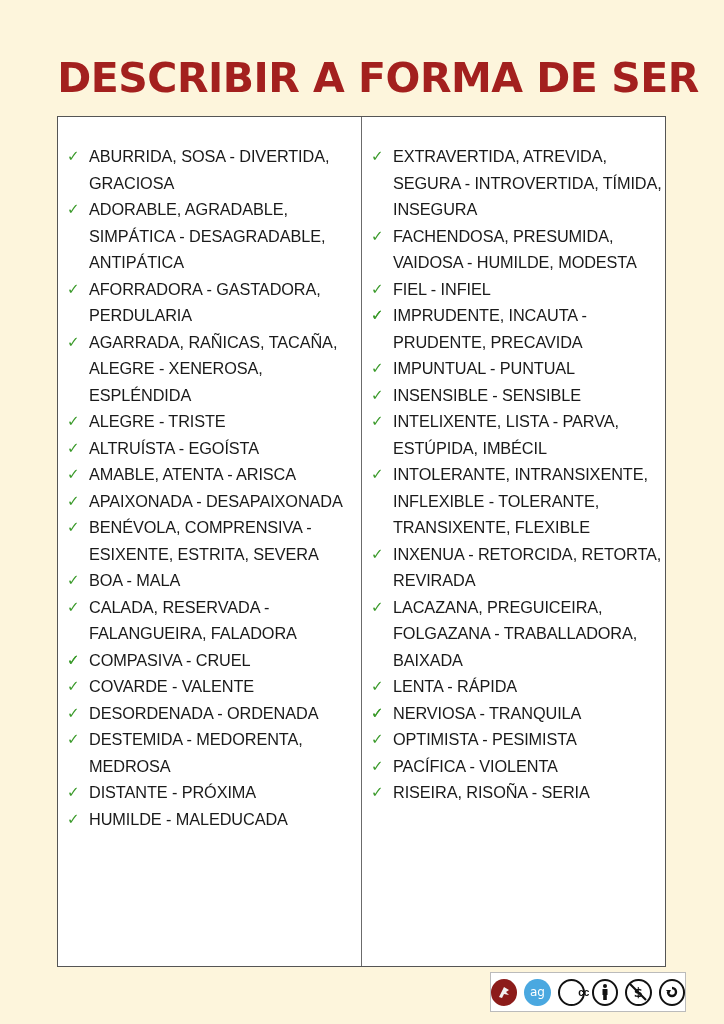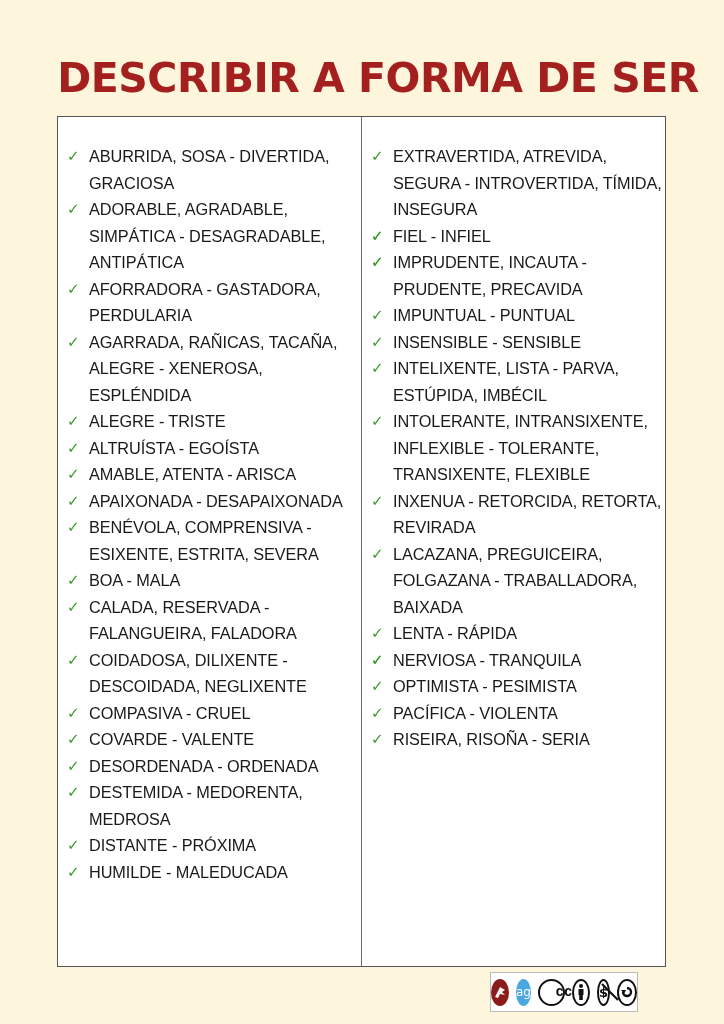--- a/index.html
+++ b/index.html
@@ -57,21 +57,21 @@
     position: absolute;
     left: 0; top: 0;
     color: #3a9a2a;
     font-family: "DejaVu Sans", sans-serif;
     font-size: 15px;
     font-weight: bold;
   }
   .license {
     position: absolute;
     left: 490px; top: 972px;
-    width: 148px; height: 40px;
+    width: 196px; height: 40px;
     background: #ffffff;
     border: 1px solid #bbbbbb;
     box-sizing: border-box;
     display: flex; align-items: center; justify-content: center;
     gap: 7px;
   }
   .badge {
     width: 27px; height: 27px;
     border-radius: 50%;
     box-sizing: border-box;
@@ -91,33 +91,33 @@
         <li><span class="check">✓</span><span>ADORABLE, AGRADABLE, SIMPÁTICA - DESAGRADABLE, ANTIPÁTICA</span></li>
         <li><span class="check">✓</span><span>AFORRADORA - GASTADORA, PERDULARIA</span></li>
         <li><span class="check">✓</span><span>AGARRADA, RAÑICAS, TACAÑA, ALEGRE - XENEROSA, ESPLÉNDIDA</span></li>
         <li><span class="check">✓</span><span>ALEGRE - TRISTE</span></li>
         <li><span class="check">✓</span><span>ALTRUÍSTA - EGOÍSTA</span></li>
         <li><span class="check">✓</span><span>AMABLE, ATENTA - ARISCA</span></li>
         <li><span class="check">✓</span><span>APAIXONADA - DESAPAIXONADA</span></li>
         <li><span class="check">✓</span><span>BENÉVOLA, COMPRENSIVA - ESIXENTE, ESTRITA, SEVERA</span></li>
         <li><span class="check">✓</span><span>BOA - MALA</span></li>
         <li><span class="check">✓</span><span>CALADA, RESERVADA - FALANGUEIRA, FALADORA</span></li>
-        <li><span class="check">✓</span><span>COIDADOSA, DILIXENTE - DESCOIDADA, NEGLIXENTE</span></li>
+        <li><span class="check">✓</span></li>
         <li><span class="check">✓</span><span>COMPASIVA - CRUEL</span></li>
         <li><span class="check">✓</span><span>COVARDE - VALENTE</span></li>
         <li><span class="check">✓</span><span>DESORDENADA - ORDENADA</span></li>
         <li><span class="check">✓</span><span>DESTEMIDA - MEDORENTA, MEDROSA</span></li>
         <li><span class="check">✓</span><span>DISTANTE - PRÓXIMA</span></li>
         <li><span class="check">✓</span><span>HUMILDE - MALEDUCADA</span></li>
       </ul>
   </div>
   <div class="col right">
     <ul>
         <li><span class="check">✓</span><span>EXTRAVERTIDA, ATREVIDA, SEGURA - INTROVERTIDA, TÍMIDA, INSEGURA</span></li>
-        <li><span class="check">✓</span></li>
+        <li><span class="check">✓</span><span>FACHENDOSA, PRESUMIDA, VAIDOSA - HUMILDE, MODESTA</span></li>
         <li><span class="check">✓</span><span>FIEL - INFIEL</span></li>
         <li><span class="check">✓</span></li>
         <li><span class="check">✓</span><span>IMPRUDENTE, INCAUTA - PRUDENTE, PRECAVIDA</span></li>
         <li><span class="check">✓</span><span>IMPUNTUAL - PUNTUAL</span></li>
         <li><span class="check">✓</span><span>INSENSIBLE - SENSIBLE</span></li>
         <li><span class="check">✓</span><span>INTELIXENTE, LISTA - PARVA, ESTÚPIDA, IMBÉCIL</span></li>
         <li><span class="check">✓</span><span>INTOLERANTE, INTRANSIXENTE, INFLEXIBLE - TOLERANTE, TRANSIXENTE, FLEXIBLE</span></li>
         <li><span class="check">✓</span><span>INXENUA - RETORCIDA, RETORTA, REVIRADA</span></li>
         <li><span class="check">✓</span><span>LACAZANA, PREGUICEIRA, FOLGAZANA - TRABALLADORA, BAIXADA</span></li>
         <li><span class="check">✓</span><span>LENTA - RÁPIDA</span></li>
@@ -133,21 +133,21 @@
 <div class="license">
   <div class="badge" style="background:#8c1c1a;">
     <svg width="18" height="18" viewBox="0 0 18 18">
         <path d="M4 14 L9 4 L14 7 L11 9 L14 12 L9 11 L7 15 Z" fill="#f2f2f2"></path>
       </svg>
   </div>
   <div class="badge" style="background:#4aa8e0;">
     <span style="color:#fff;font-family:'DejaVu Sans',sans-serif;font-size:12px;line-height:12px;">ag</span>
   </div>
   <div class="badge" style="border:2.5px solid #111;">
-    <span style="font-family:Liberation Mono, monospace;font-weight:bold;font-size:14px;color:#111;margin-left:25px;">cc</span>
+    <span style="font-family:Liberation Sans, sans-serif;font-weight:bold;font-size:10px;color:#111;margin-left:25px;">cc</span>
   </div>
   <div class="badge" style="border:2.5px solid #111;">
     <svg width="14" height="18" viewBox="0 0 14 18">
         <circle cx="7" cy="3" r="2" fill="#111"></circle>
         <rect x="4.5" y="6" width="5" height="6" fill="#111"></rect>
         <rect x="5.2" y="11" width="3.6" height="6" fill="#111"></rect>
       </svg>
   </div>
   <div class="badge" style="border:2.5px solid #111;position:relative;">
     <span style="font-family:'DejaVu Sans',sans-serif;font-weight:bold;font-size:13px;color:#111;">$</span>

